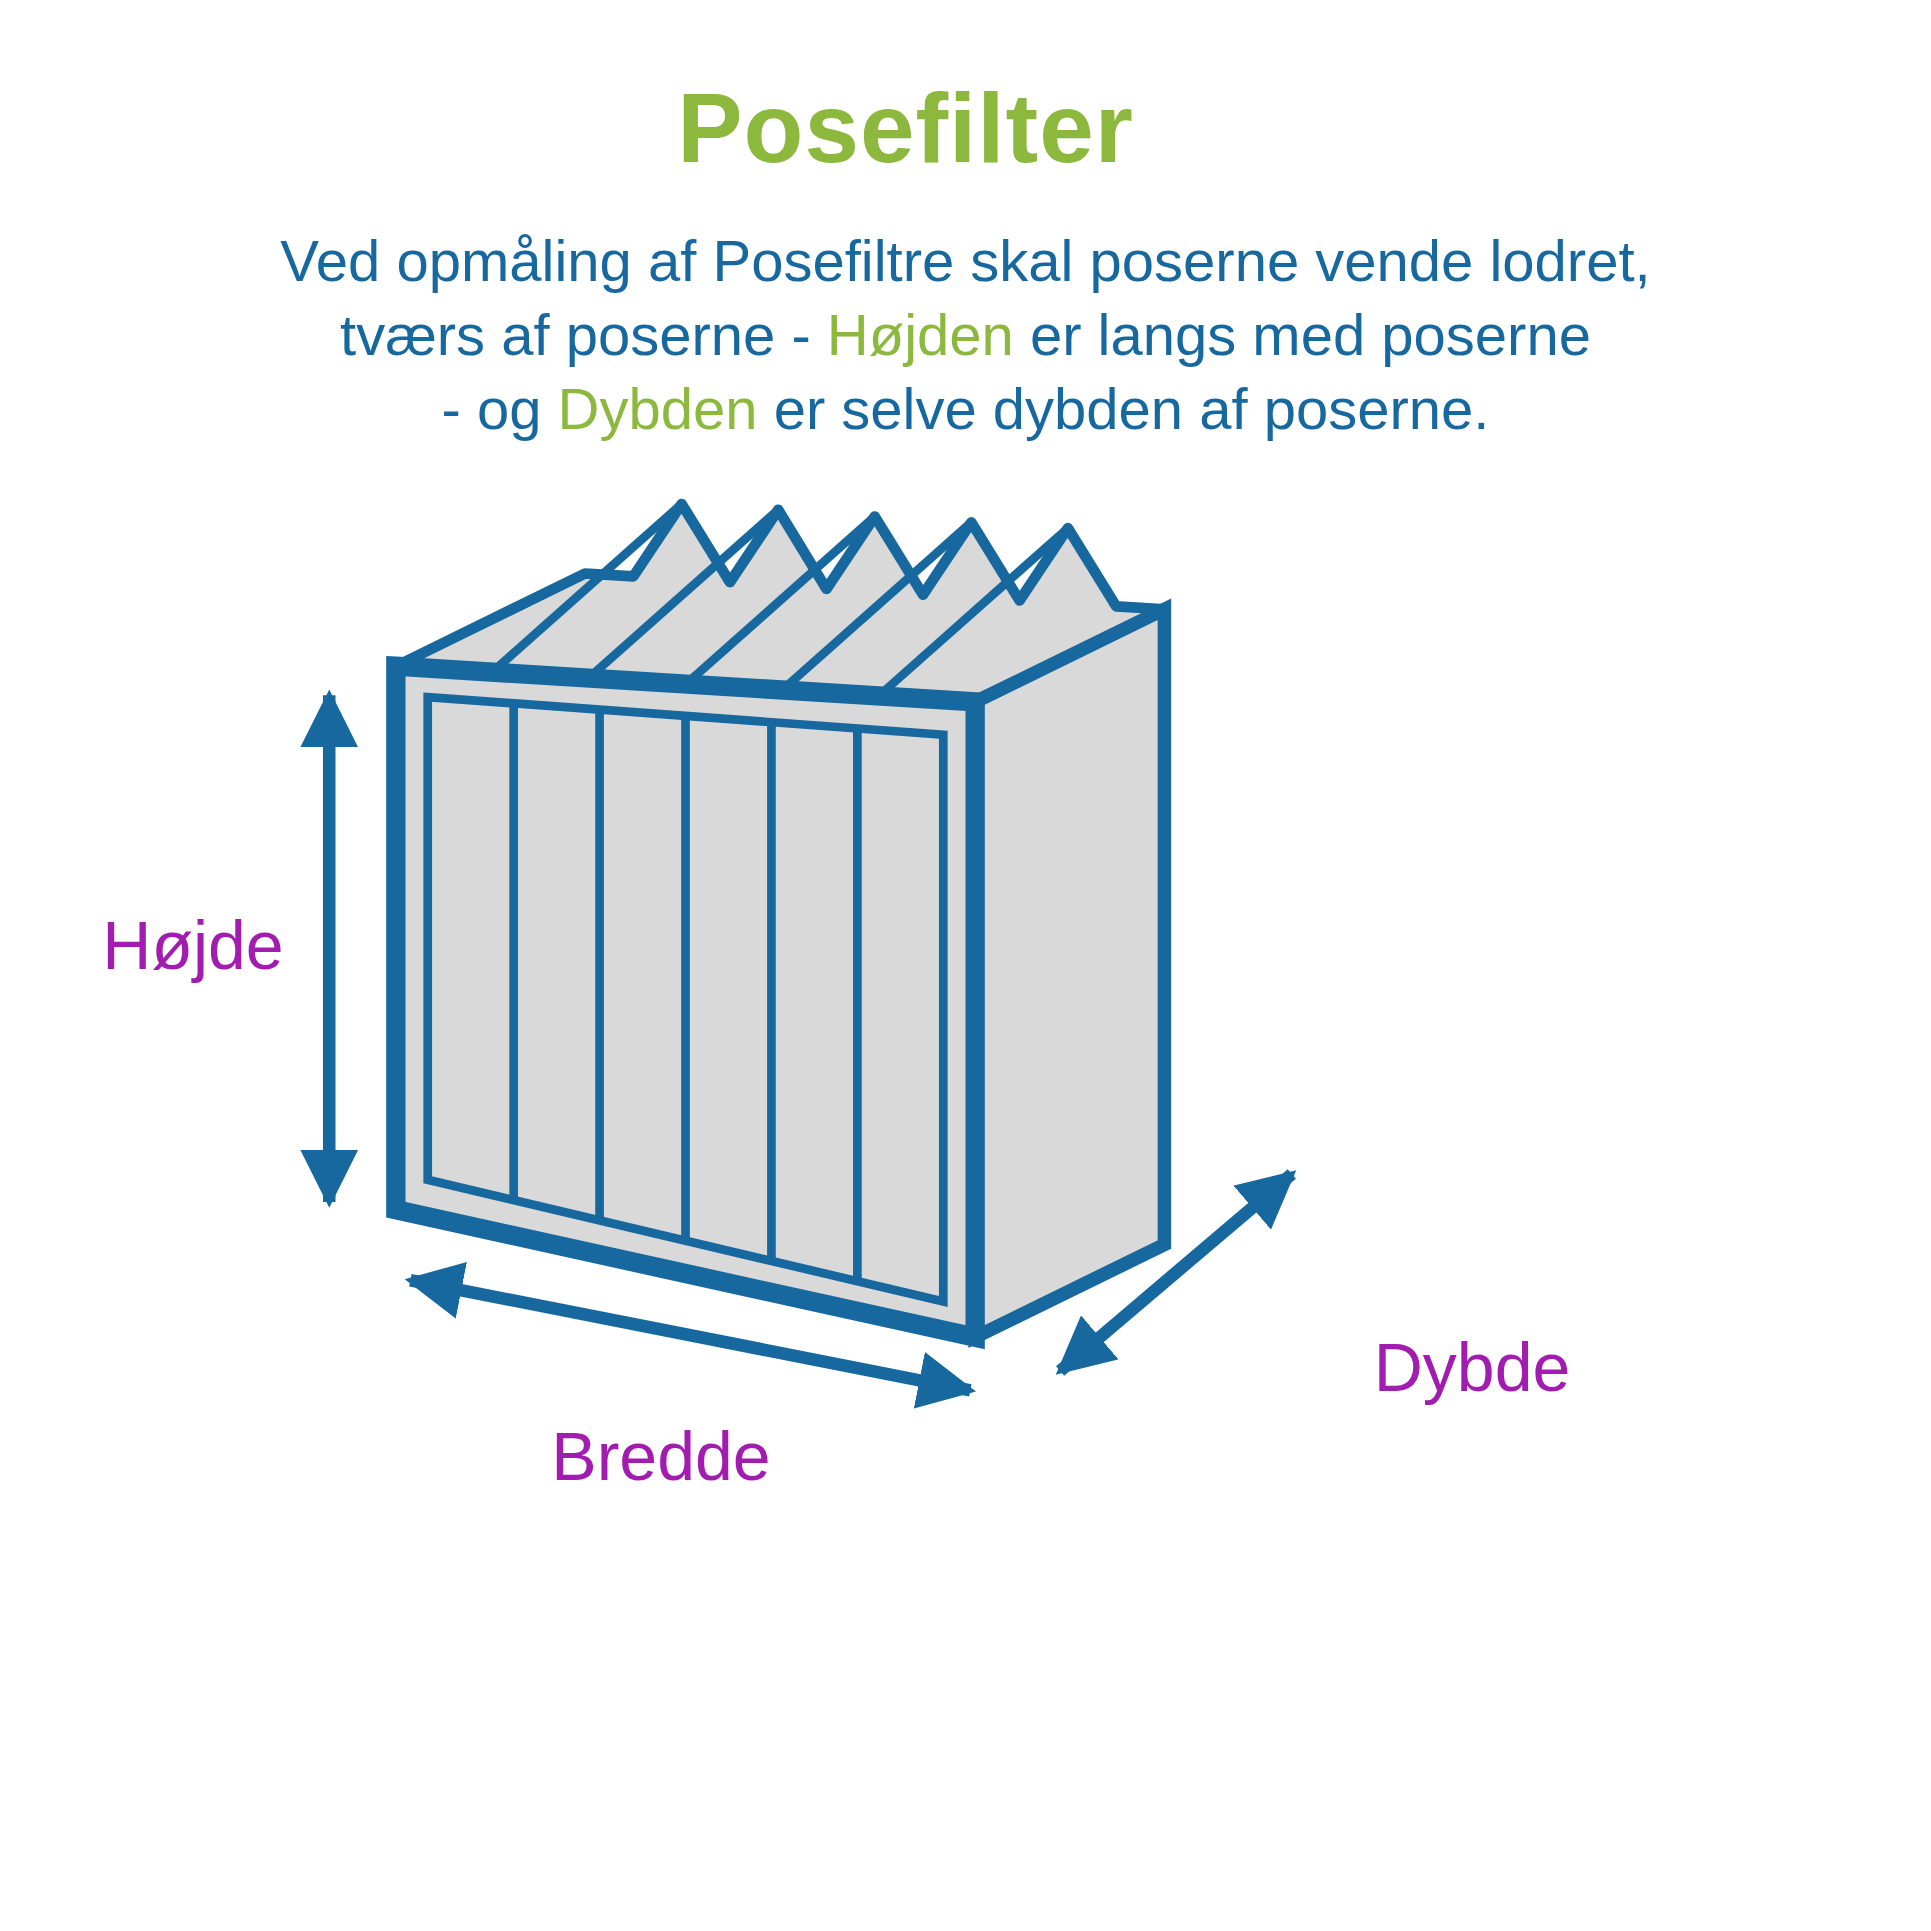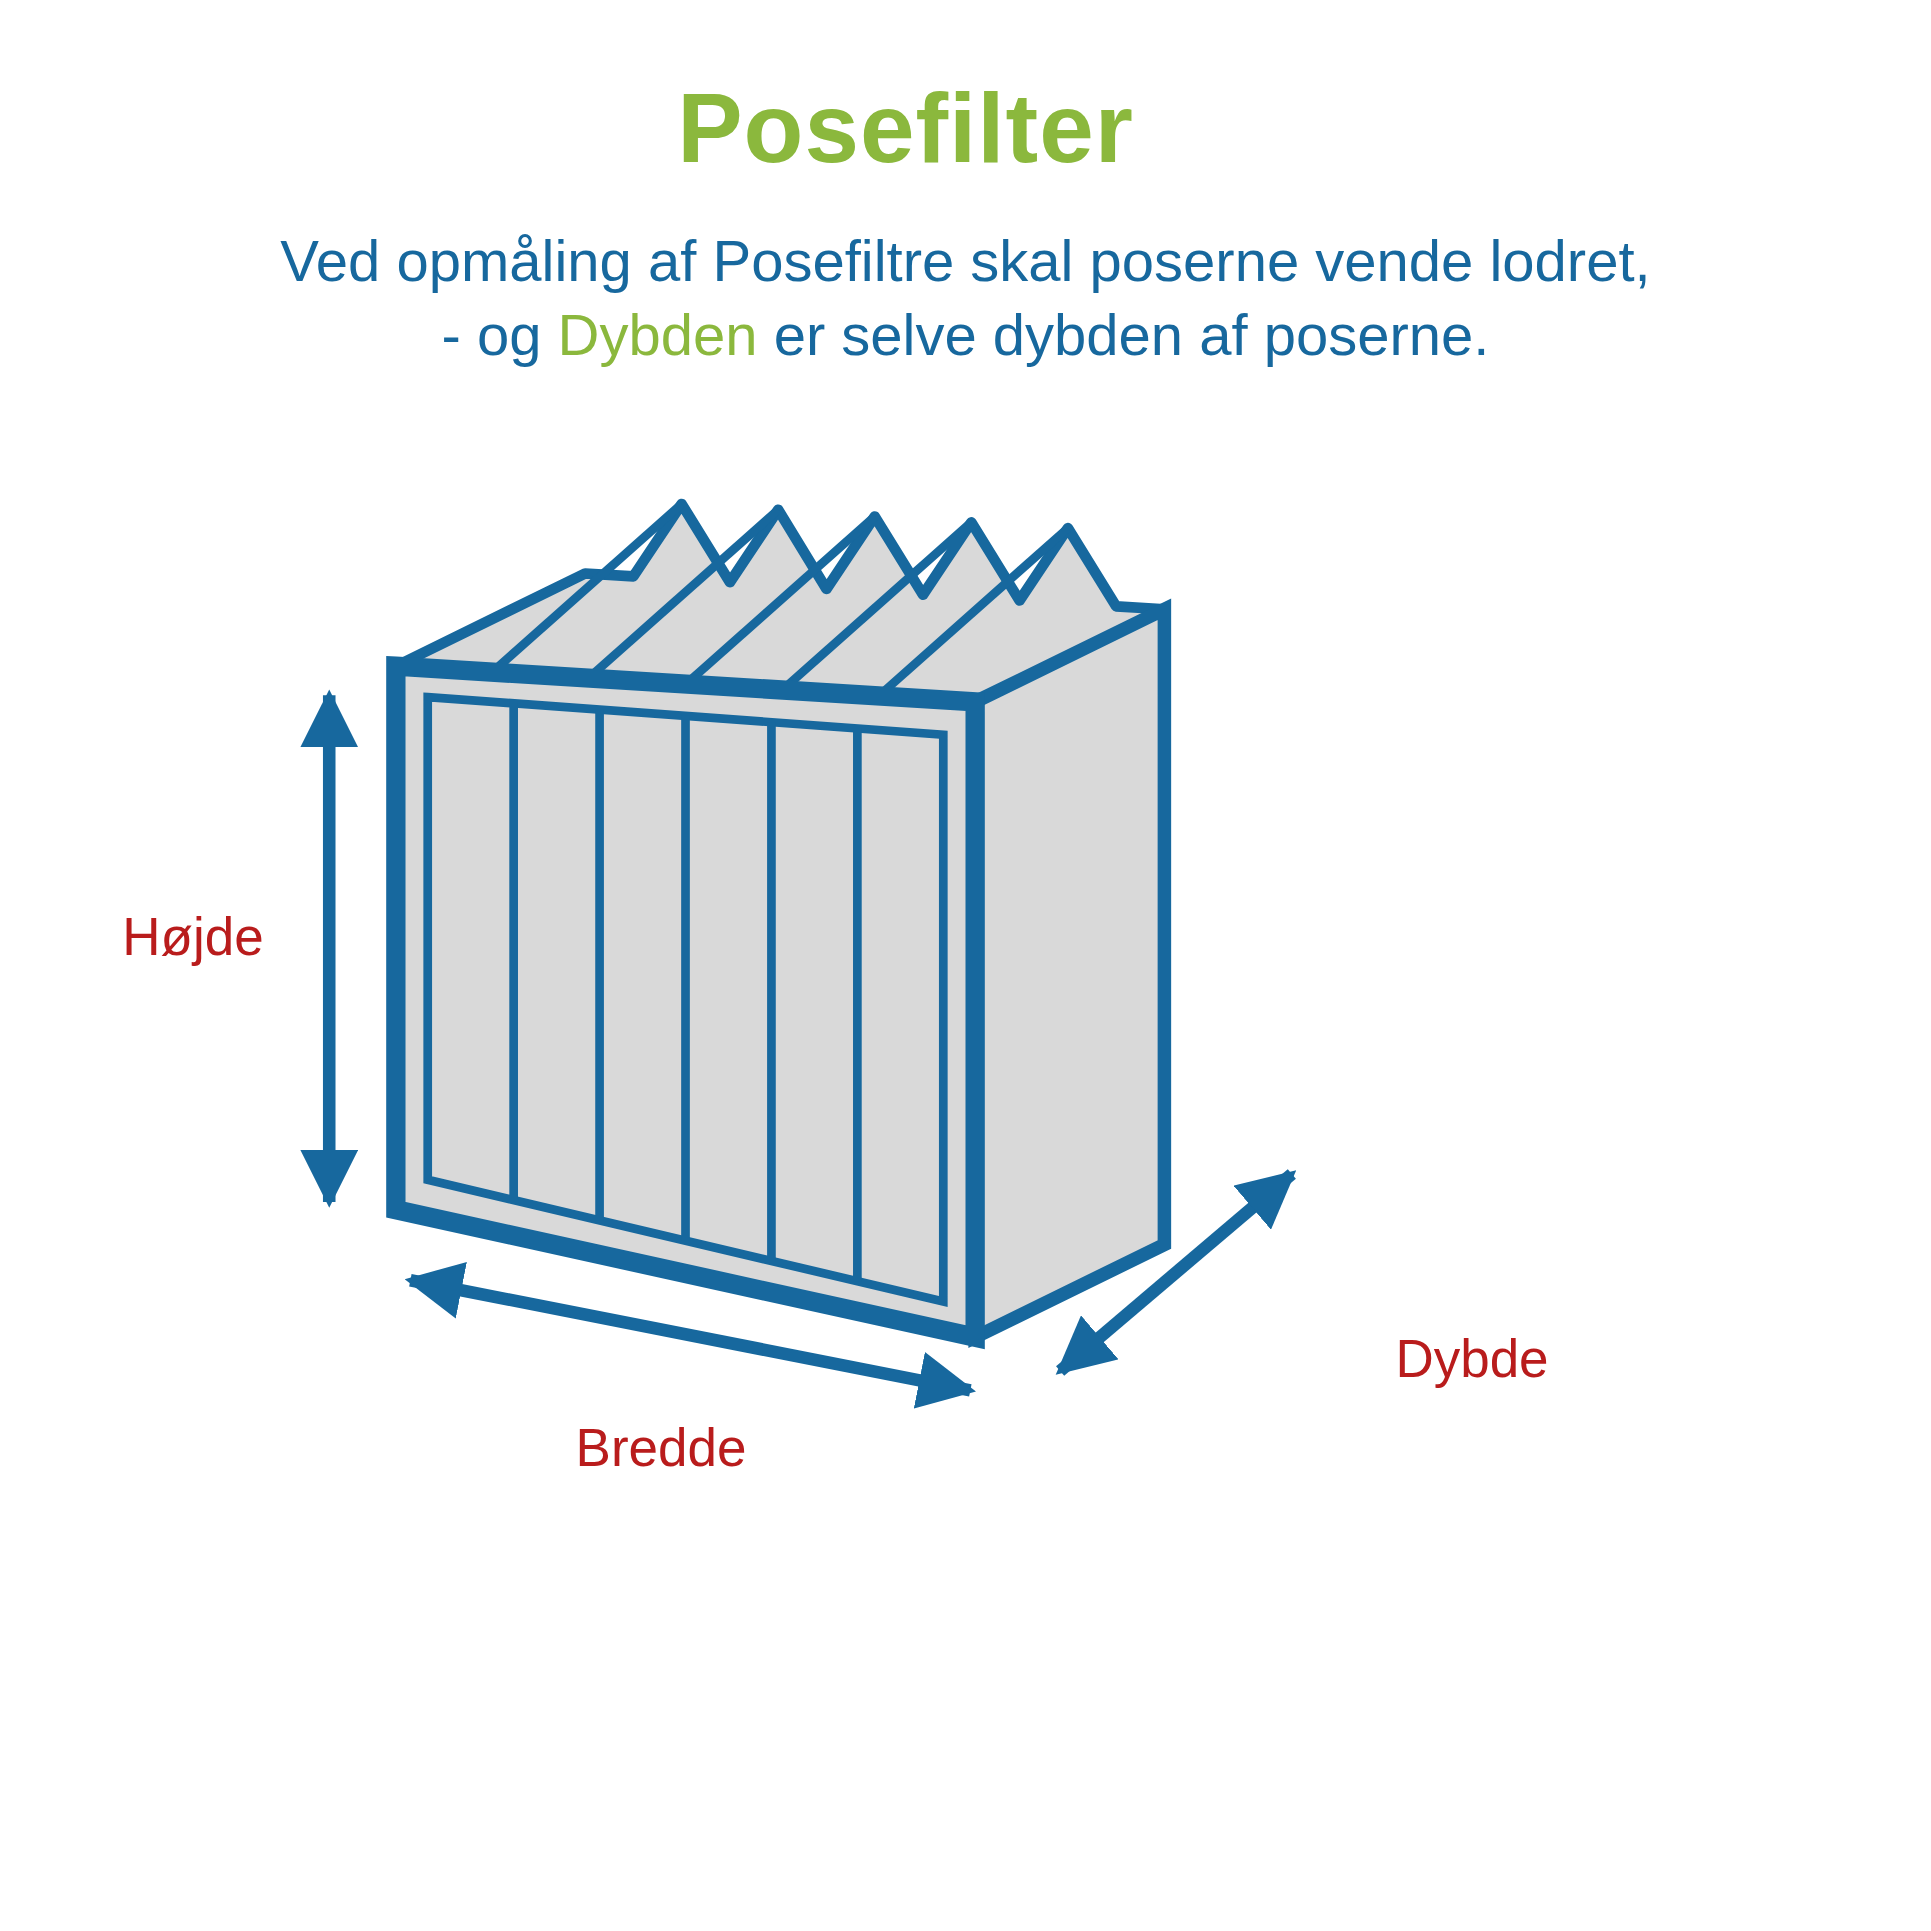--- a/index.html
+++ b/index.html
@@ -41,37 +41,38 @@
 
   .diagram-svg {
     position: absolute;
     left: 0;
     top: 0;
     width: 1931px;
     height: 1931px;
   }
   .dim-label {
     position: absolute;
-    font-size: 53px;
-    color: #b91c1c;
+    font-size: 68px;
+    color: #a21caf;
     text-align: center;
   }
   .label-height { left: 58px;   top: 906px;  width: 270px; }
   .label-width  { left: 463px;  top: 1417px; width: 396px; }
   .label-depth  { left: 1274px; top: 1328px; width: 396px; }
 </style>
 </head>
 <body>
 
 <div class="page">
 
   <div class="page-title">Posefilter</div>
 
   <div class="paragraph">
     <div><span class="seg-blue">Ved opmåling af Posefiltre skal poserne vende lodret,</span></div>
+    <div><span class="seg-blue">tværs af poserne - </span><span class="seg-green">Højden</span><span class="seg-blue"> er langs med poserne</span></div>
     <div><span class="seg-blue">- og </span><span class="seg-green">Dybden</span><span class="seg-blue"> er selve dybden af poserne.</span></div>
   </div>
 
   <svg class="diagram-svg" viewBox="0 0 2000 2000" xmlns="http://www.w3.org/2000/svg">
     <defs>
       <marker id="arrowhead" viewBox="0 0 10 10" refX="9" refY="5" markerWidth="4.6" markerHeight="4.6" orient="auto-start-reverse">
         <path d="M 0 0 L 10 5 L 0 10 z" fill="#17689e"></path>
       </marker>
     </defs>
 

